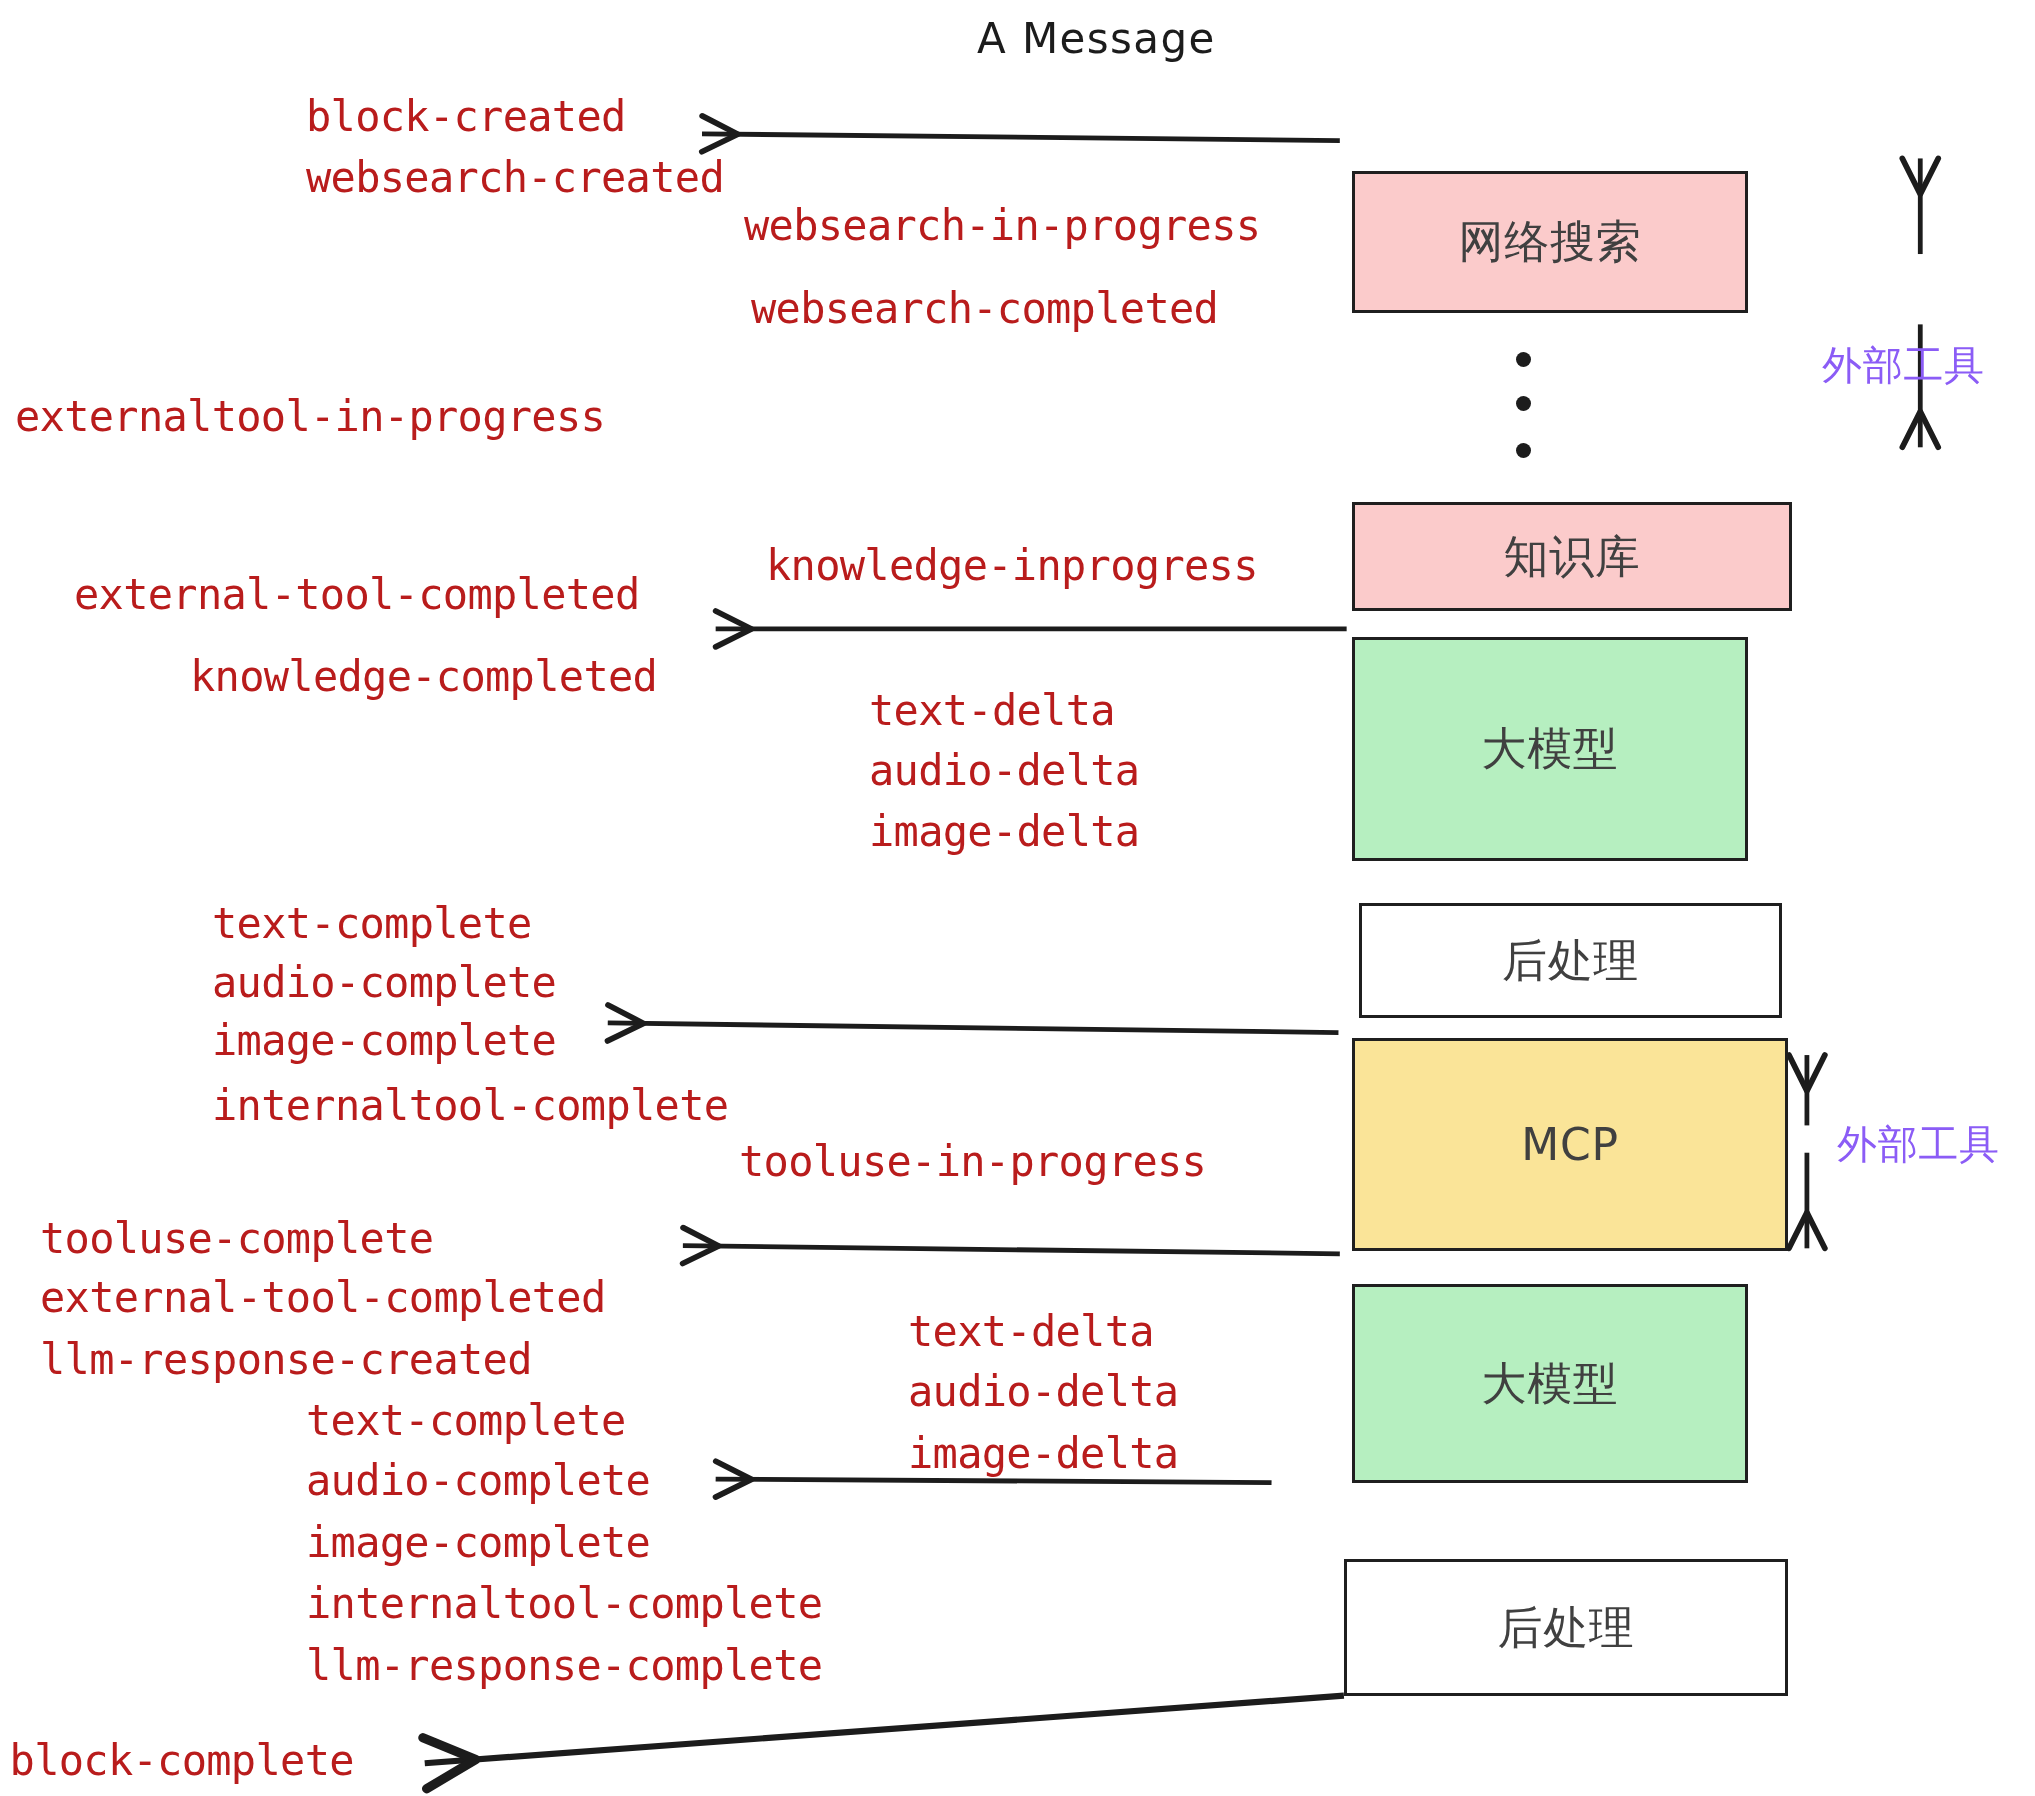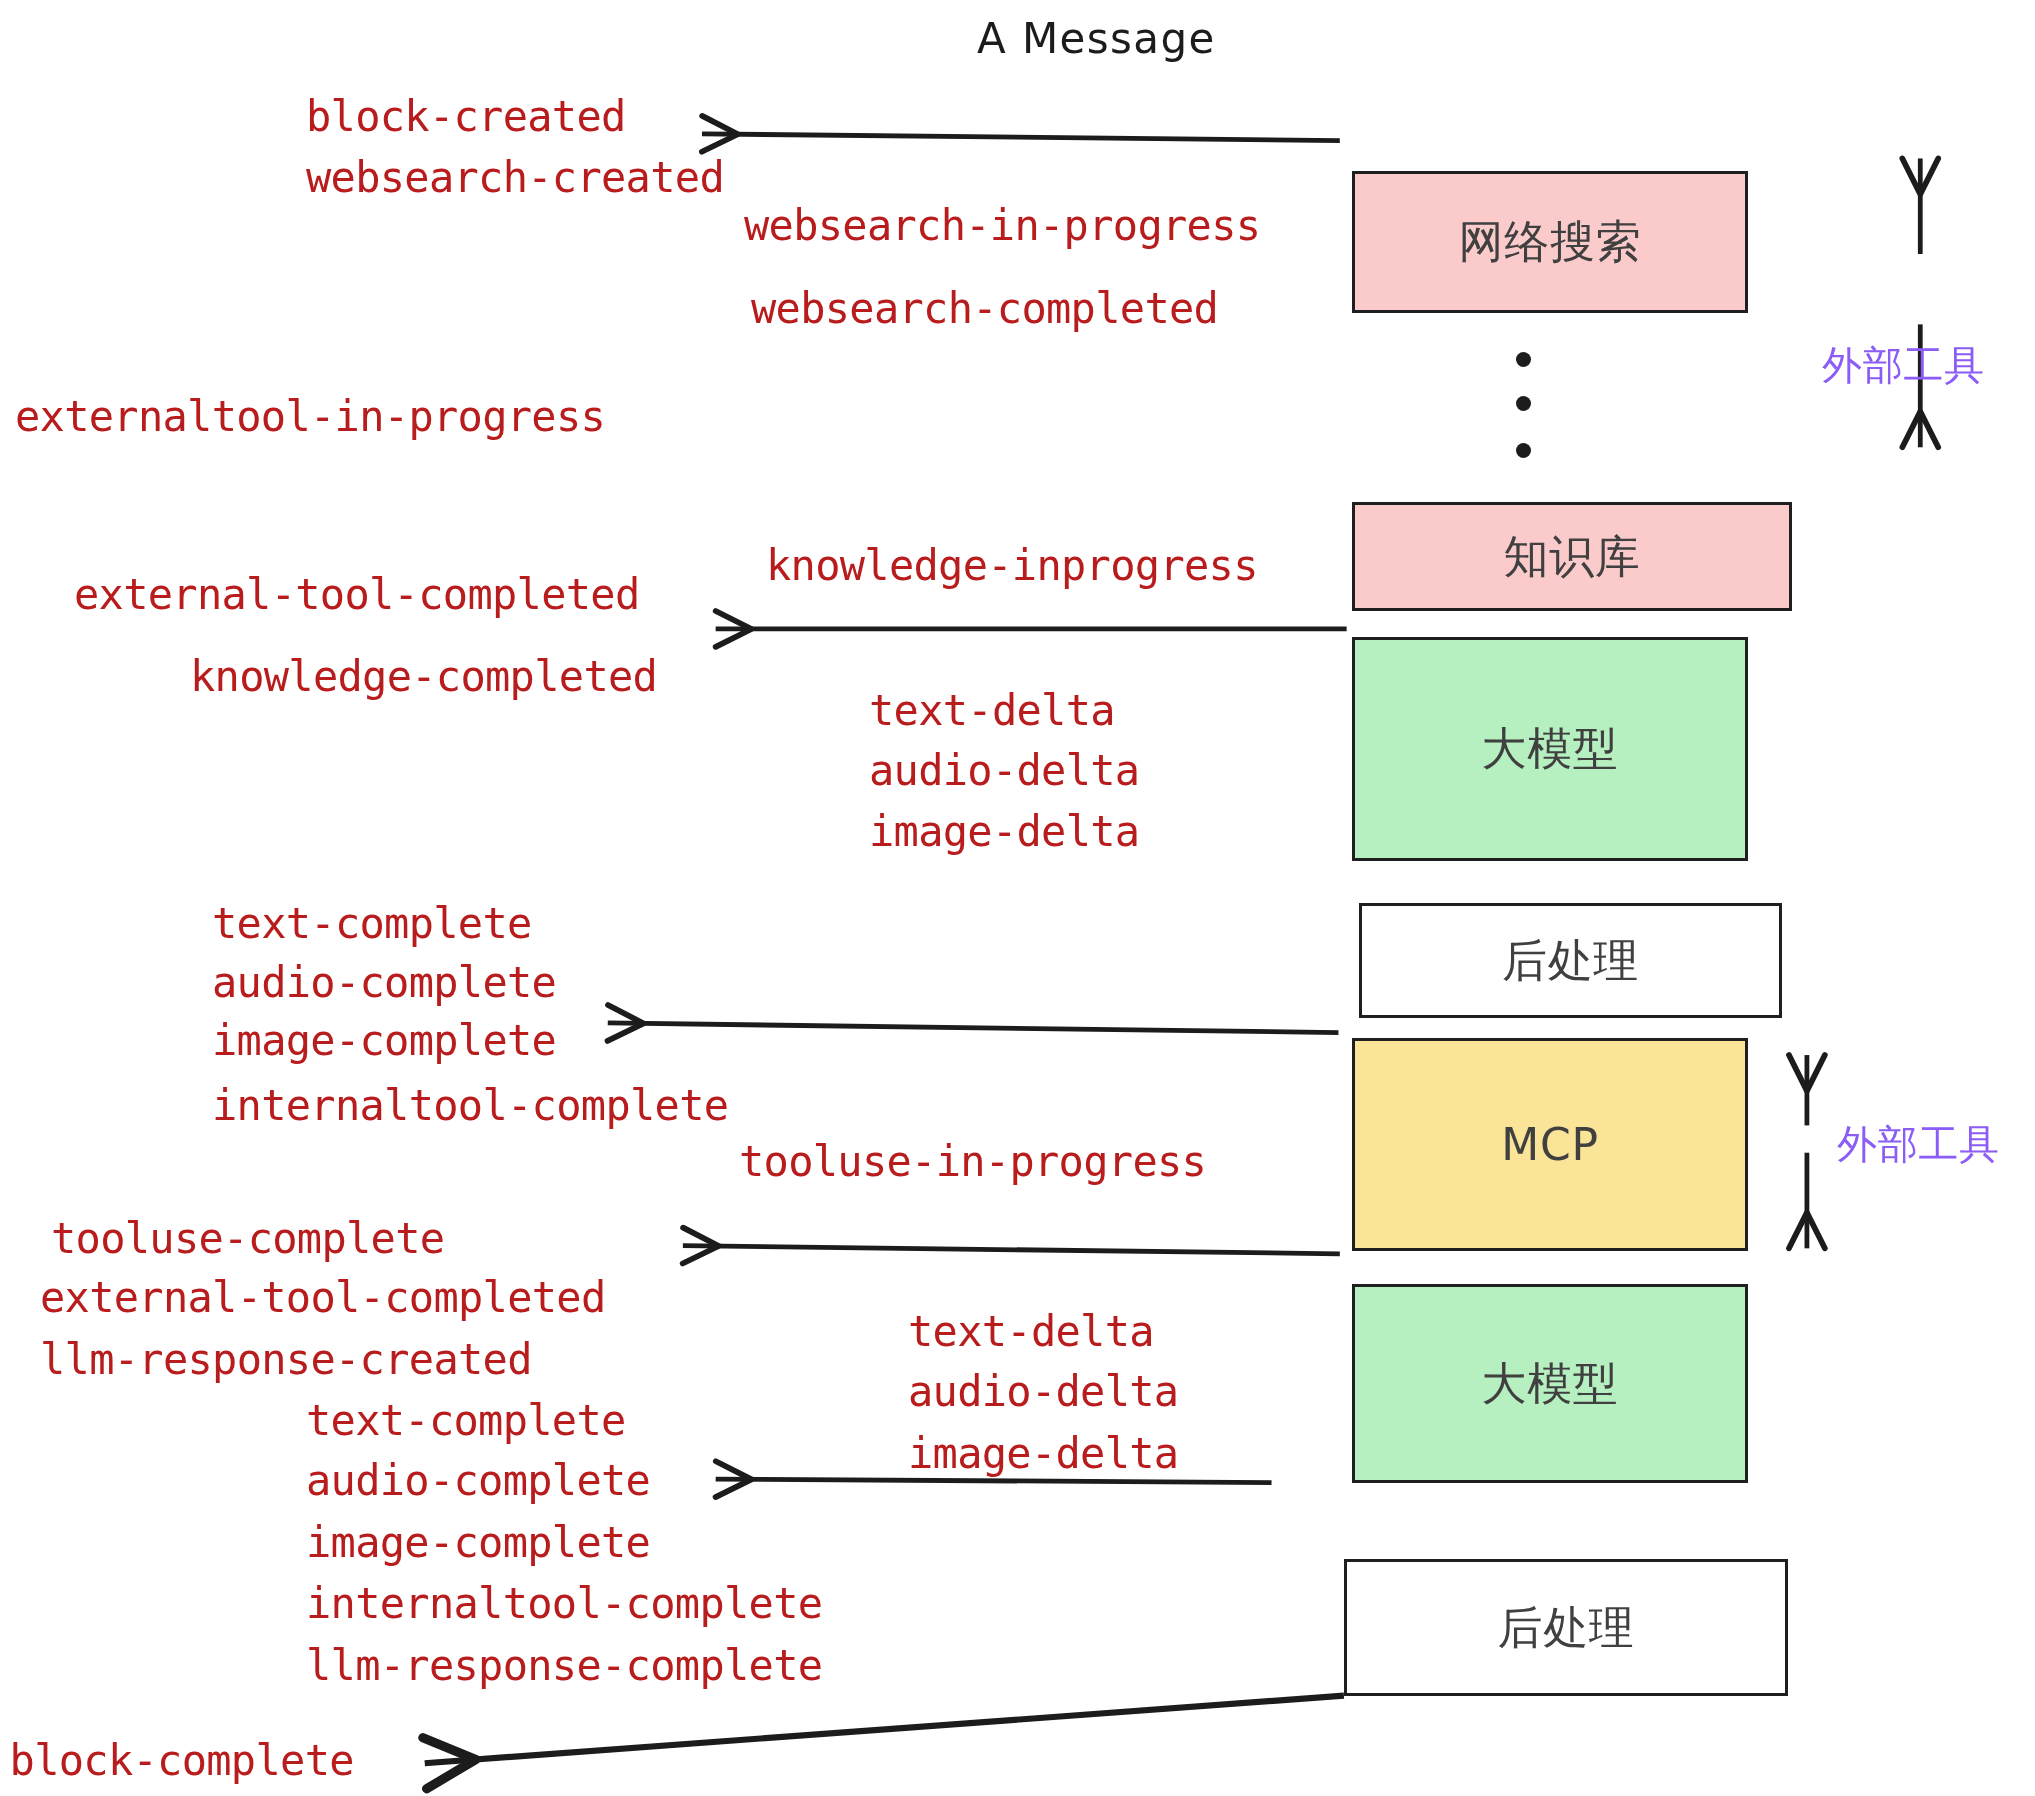--- a/index.html
+++ b/index.html
@@ -117,21 +117,21 @@
   </div>
 
   <div class="node cjk" style="left:1352px; top:637px; width:396px; height:224px; background:#B6EFC0;">
     <span>大模型</span>
   </div>
 
   <div class="node cjk" style="left:1359px; top:903px; width:423px; height:115px; background:#FFFFFF;">
     <span>后处理</span>
   </div>
 
-  <div class="node" style="left:1352px; top:1038px; width:396px; height:213px; background:#FAE498;">
+  <div class="node" style="left:1352px; top:1038px; width:436px; height:213px; background:#FAE498;">
     <span>MCP</span>
   </div>
 
   <div class="node cjk" style="left:1352px; top:1284px; width:396px; height:199px; background:#B6EFC0;">
     <span>大模型</span>
   </div>
 
   <div class="node cjk" style="left:1344px; top:1559px; width:444px; height:137px; background:#FFFFFF;">
     <span>后处理</span>
   </div>
@@ -168,21 +168,21 @@
   <div class="evt" style="left:212px; top:903px;">text-complete</div>
 
   <div class="evt" style="left:212px; top:962px;">audio-complete</div>
 
   <div class="evt" style="left:212px; top:1020px;">image-complete</div>
 
   <div class="evt" style="left:212px; top:1085px;">internaltool-complete</div>
 
   <div class="evt" style="left:739px; top:1141px;">tooluse-in-progress</div>
 
-  <div class="evt" style="left:40px; top:1218px;margin-left:11px;">tooluse-complete</div>
+  <div class="evt" style="left:40px; top:1218px;">tooluse-complete</div>
 
   <div class="evt" style="left:40px; top:1277px;">external-tool-completed</div>
 
   <div class="evt" style="left:40px; top:1339px;">llm-response-created</div>
 
   <div class="evt" style="left:908px; top:1311px;">text-delta</div>
 
   <div class="evt" style="left:908px; top:1371px;">audio-delta</div>
 
   <div class="evt" style="left:908px; top:1433px;">image-delta</div>

